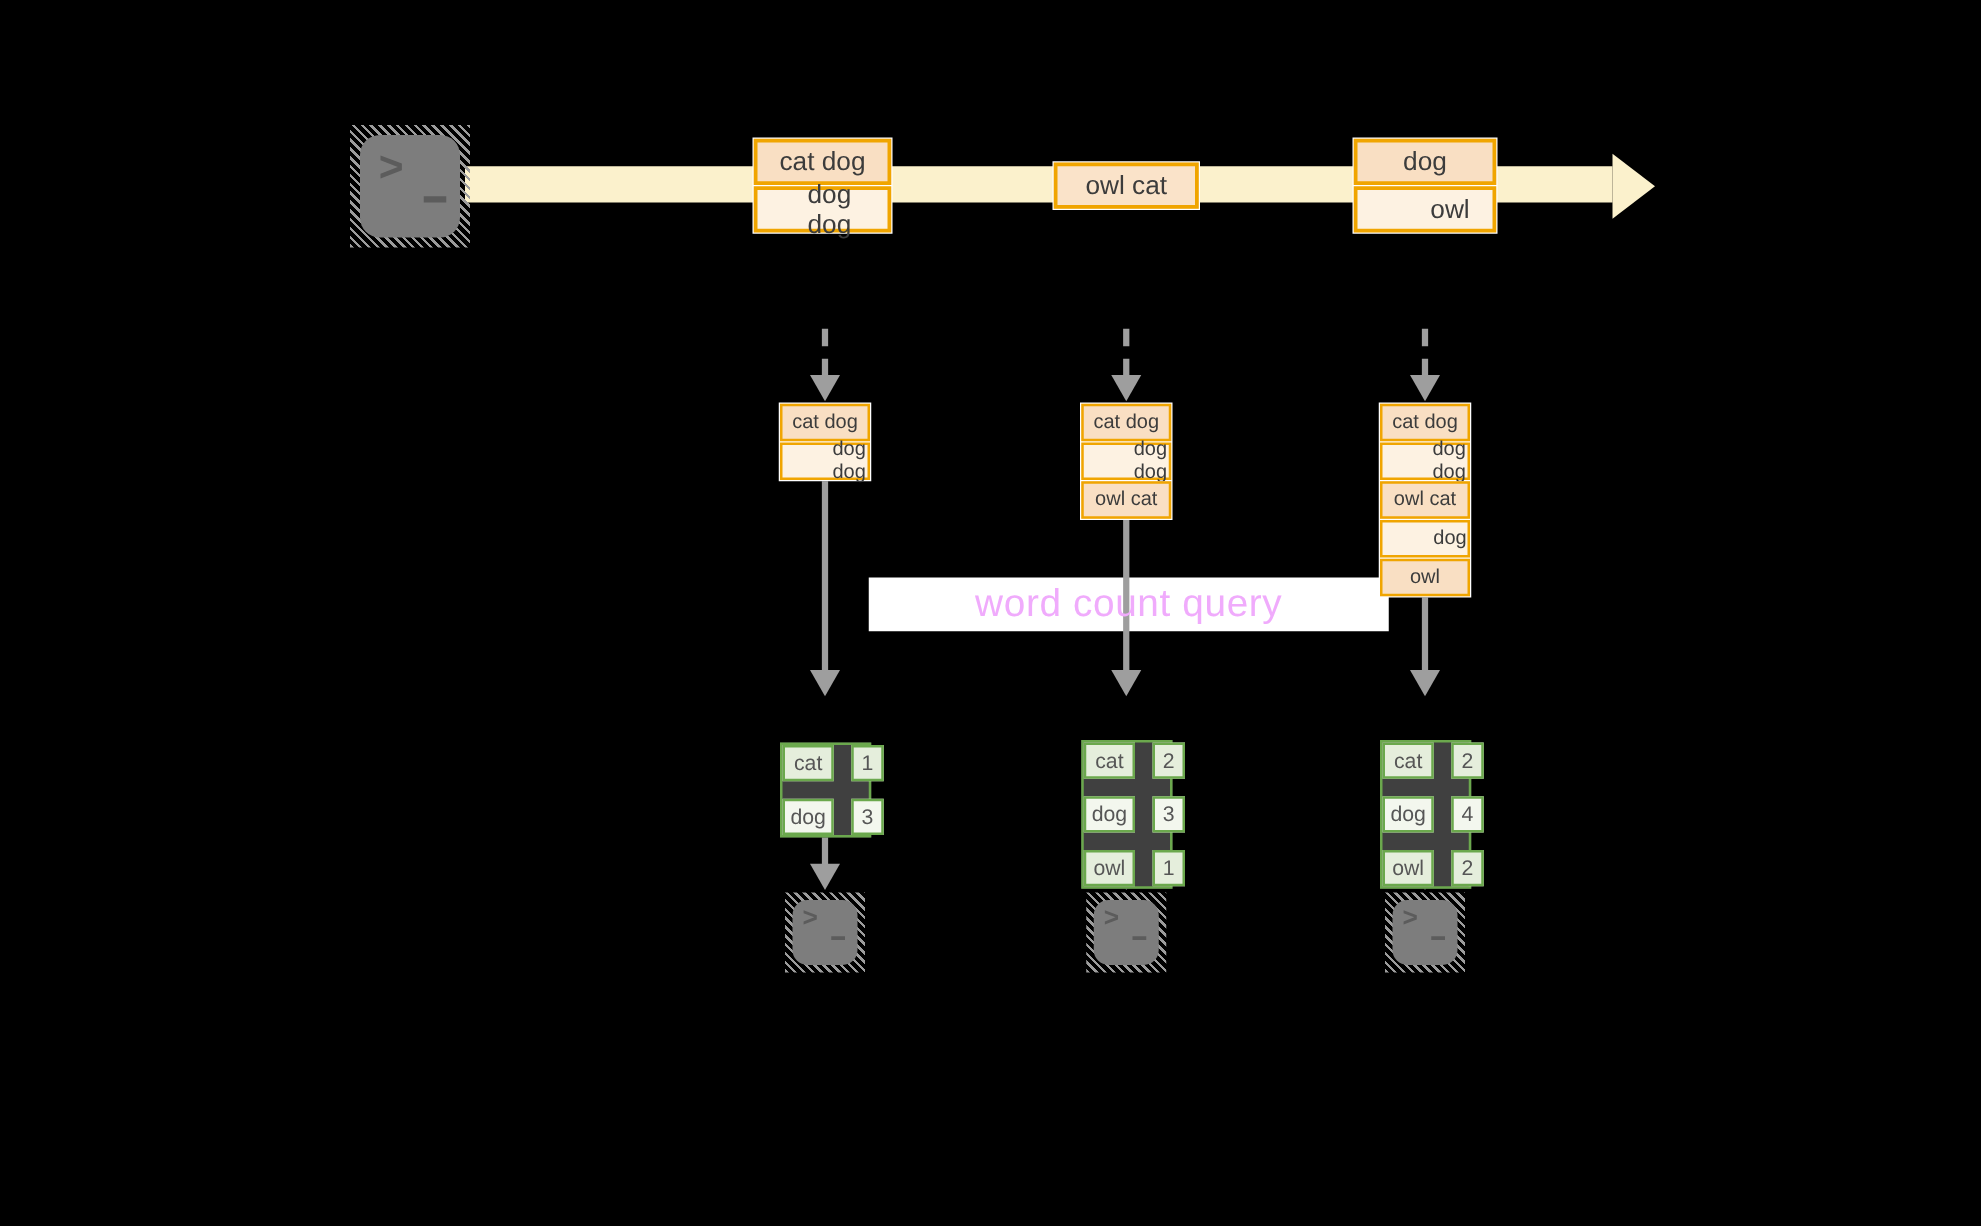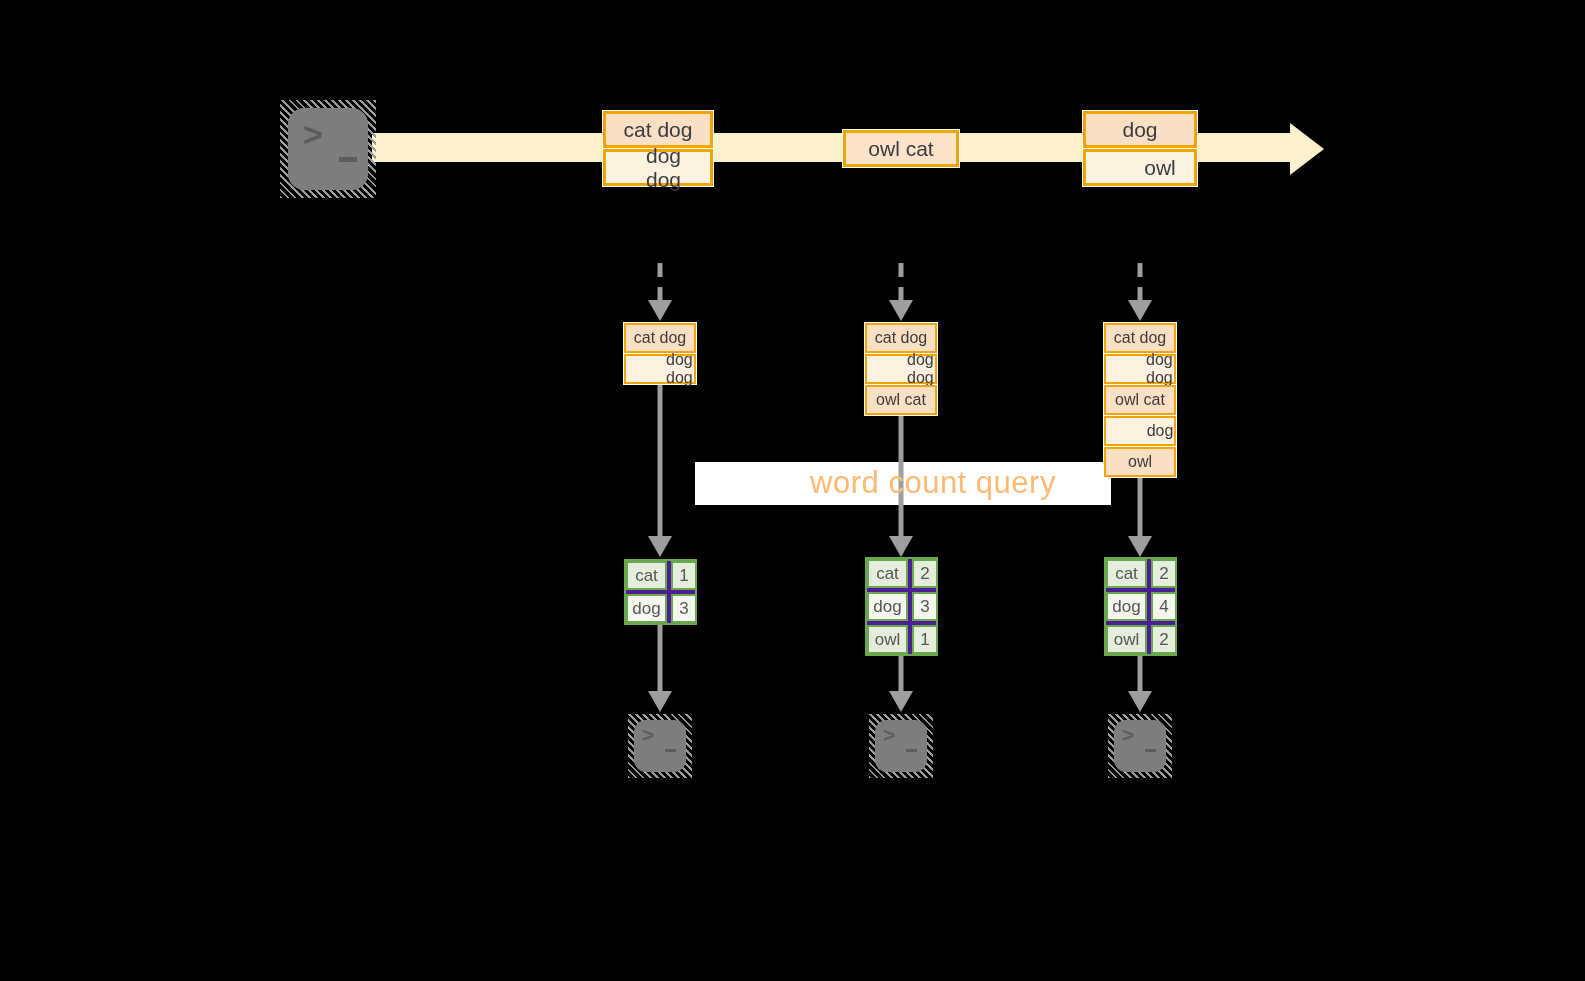--- a/index.html
+++ b/index.html
@@ -16,35 +16,35 @@
     --ink:#3C3C3C;
   }
   html,body{margin:0;padding:0;background:#000;}
   .canvas{
     position:relative;width:1585px;height:981px;background:#000;
     font-family:"Liberation Sans",sans-serif;overflow:hidden;
   }
   .arrows{position:absolute;left:0;top:0;z-index:2;}
   .query-band{position:absolute;left:695px;top:462px;width:416px;height:43px;background:#ffffff;z-index:1;}
   .query-text{
-    position:absolute;left:725px;top:460px;width:416px;height:45px;z-index:3;
+    position:absolute;left:695px;top:460px;width:416px;height:45px;z-index:3;
     display:flex;align-items:center;justify-content:center;
-    font-size:31px;color:#fdba74;letter-spacing:.5px;
+    font-size:31px;color:#f0abfc;letter-spacing:.5px;
   }
   
   .record-box{position:absolute;z-index:4;background:#fff;padding:1px;display:flex;flex-direction:column;gap:1px;box-sizing:border-box;}
   .rcell{box-sizing:border-box;border:3px solid var(--gold);height:37px;display:flex;align-items:center;justify-content:center;font-size:21px;color:var(--ink);}
   
   .stack{position:absolute;z-index:4;background:#fff;padding:1px;display:flex;flex-direction:column;gap:1px;box-sizing:border-box;width:74px;}
   .scell{box-sizing:border-box;border:2px solid var(--gold);height:30px;display:flex;align-items:center;justify-content:center;font-size:16px;color:var(--ink);}
   .peach{background:var(--peach);} .cream{background:var(--cream);padding-left:40px;} .peach2{background:var(--peach2);}
   
   .wc-table{
-    position:absolute;z-index:4;background:#4c1d95;border:2px solid var(--green);
-    display:grid;grid-template-columns:41px 26px;grid-auto-rows:29px;gap:4px;width:69px;
+    position:absolute;z-index:4;background:#404040;border:2px solid var(--green);
+    display:grid;grid-template-columns:41px 26px;grid-auto-rows:29px;gap:14px;width:69px;margin-top:35px;
   }
   .gcell{box-sizing:border-box;border:2px solid var(--green);display:flex;align-items:center;justify-content:center;font-size:17px;color:#565656;}
   .g-odd{background:var(--green-light);} .g-even{background:var(--green-lighter);}
   
   .terminal{position:absolute;z-index:4;background:repeating-linear-gradient(45deg,#9c9c9c 0 2px,rgba(0,0,0,0) 2px 5px);}
   .terminal-lg{left:280px;top:100px;width:96px;height:98px;}
   .terminal-sm{width:64px;height:64px;top:714px;}
   .term-inner{position:absolute;inset:8px;background:var(--term);border-radius:16px;}
   .terminal-sm .term-inner{inset:6px;border-radius:12px;}
   .chev{position:absolute;font-weight:bold;color:#5C5C5C;}

